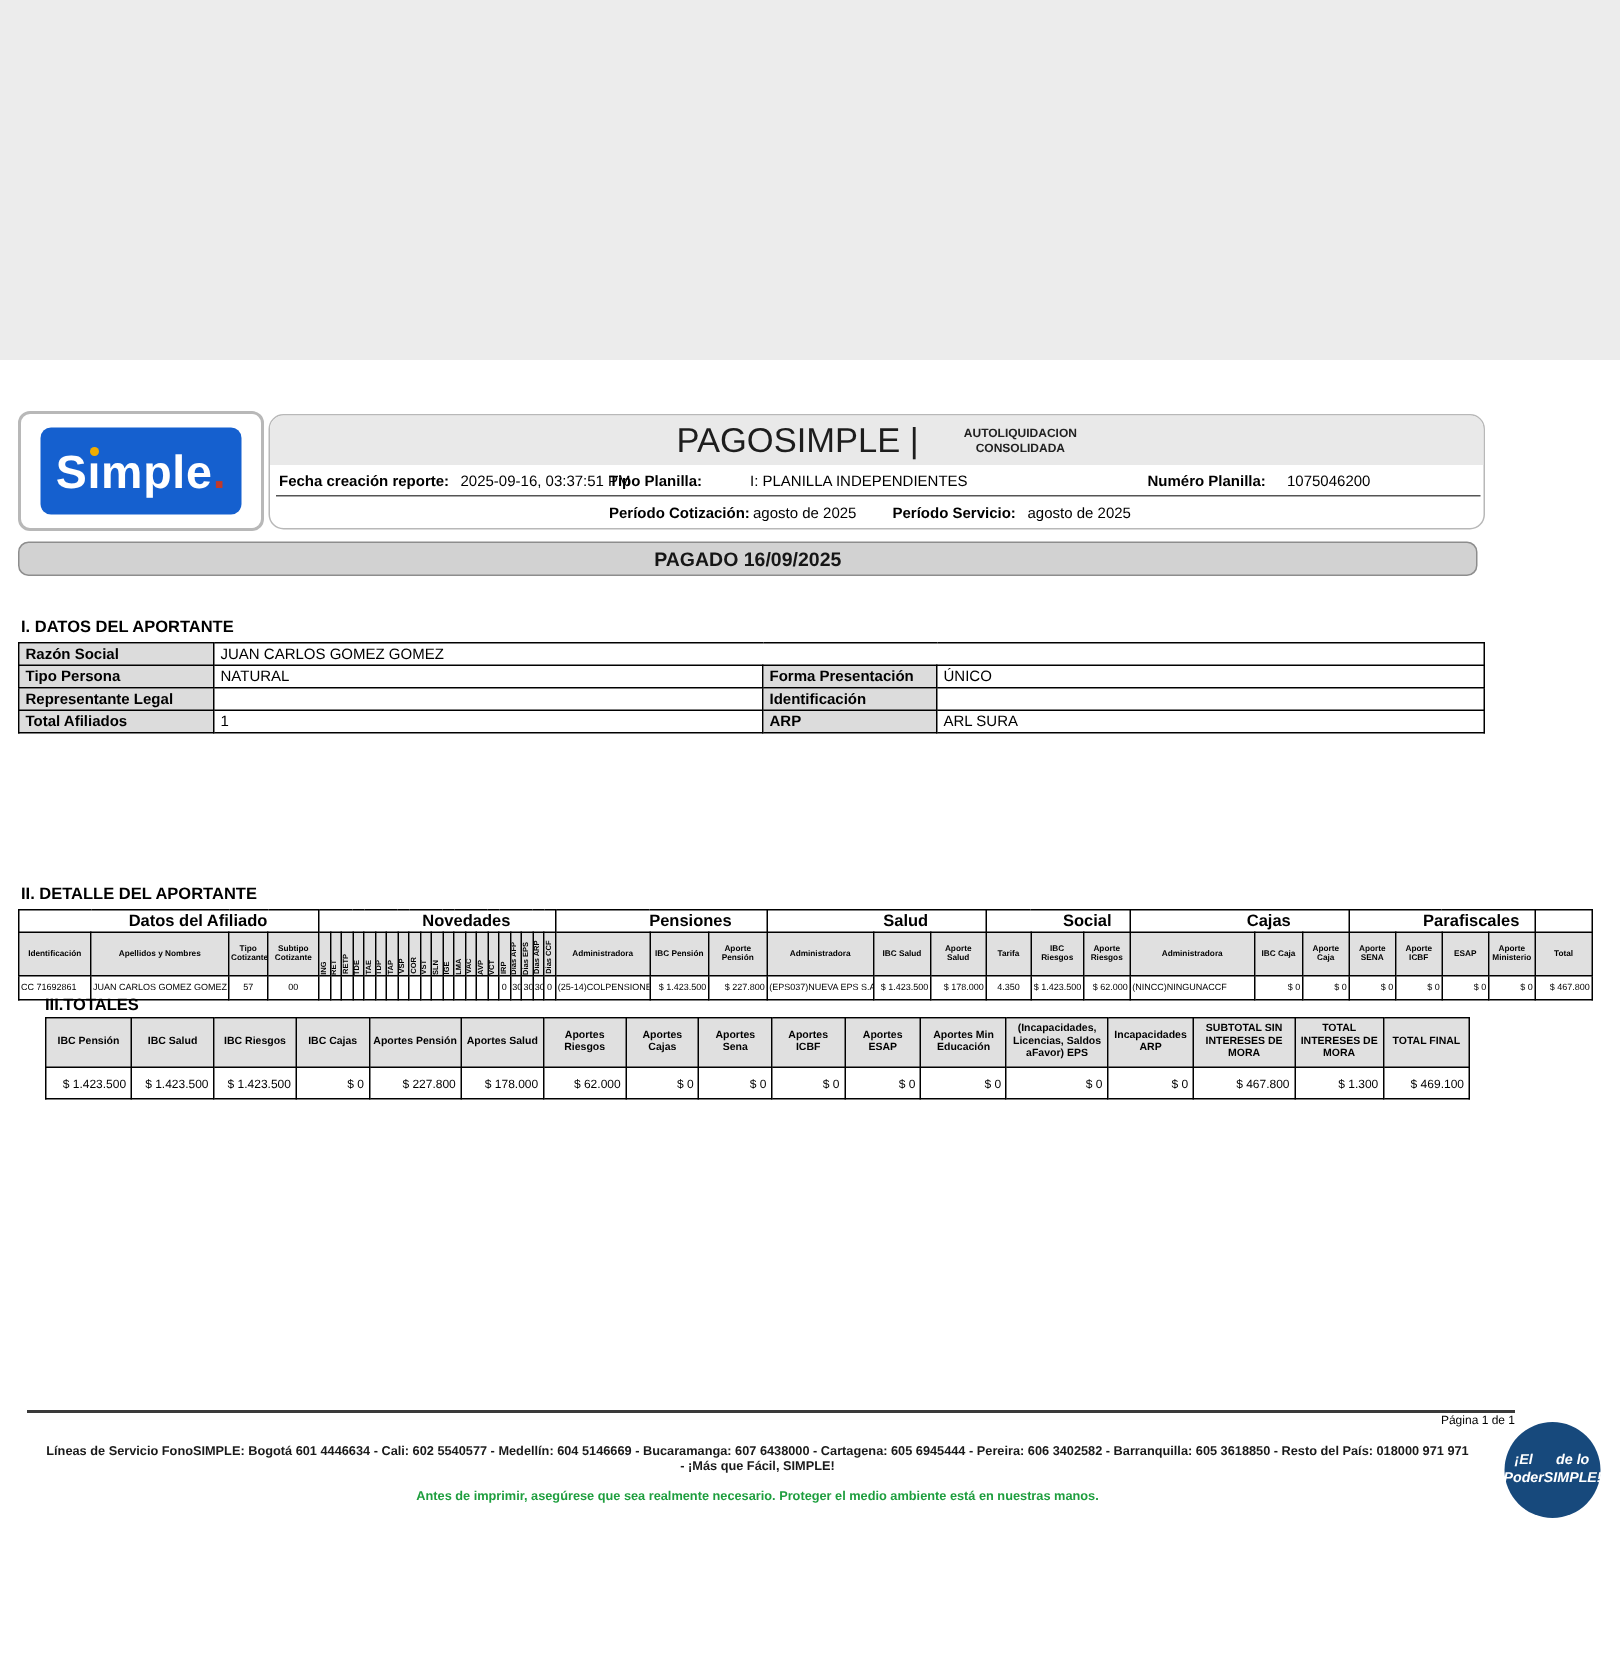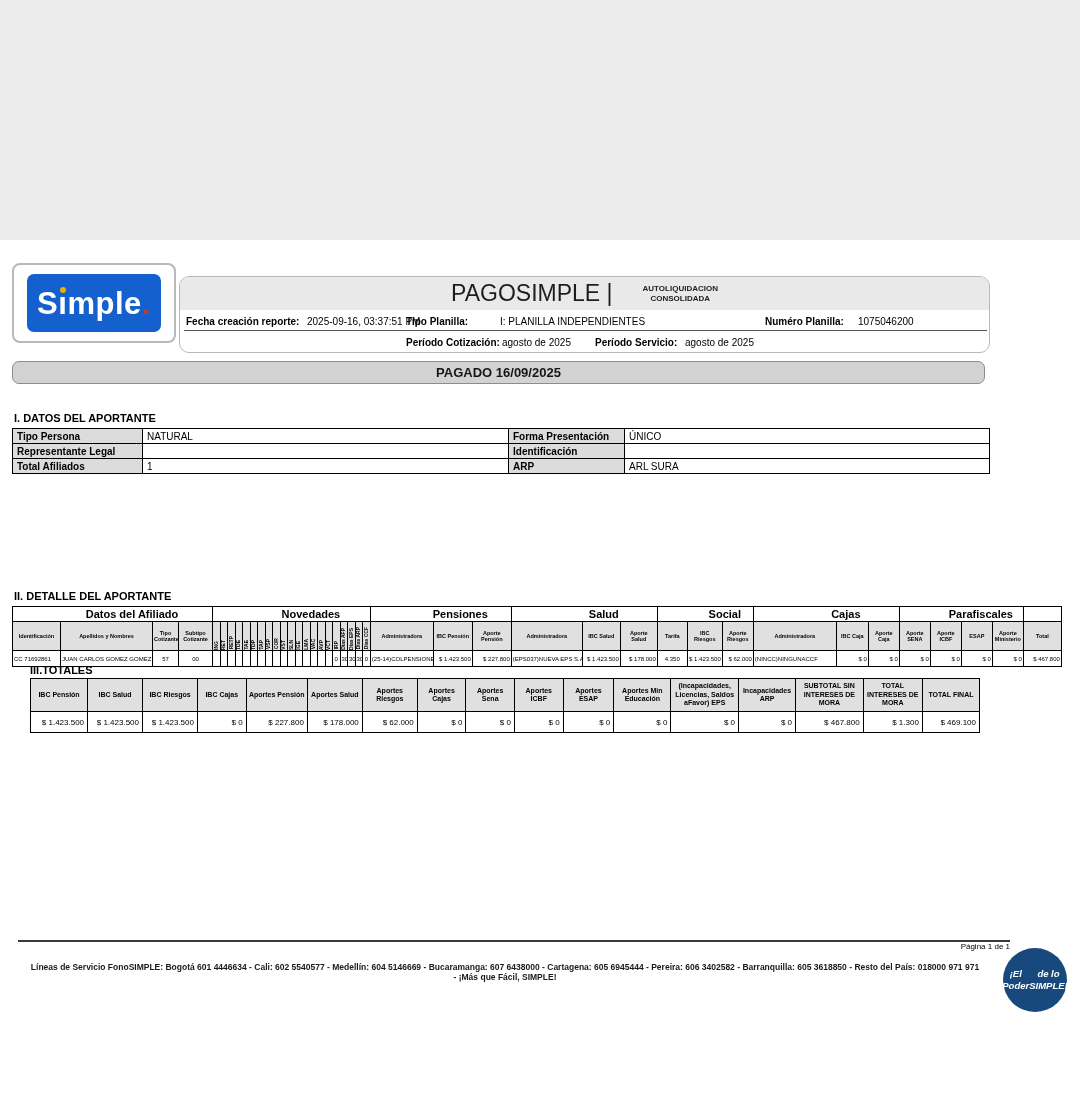--- a/index.html
+++ b/index.html
@@ -1,21 +1,21 @@
 <!DOCTYPE html>
 <html><head>
 <meta charset="utf-8">
 <style>
   html,body{margin:0;padding:0;}
   body{width:1080px;height:1117px;background:#ffffff;font-family:"Liberation Sans",sans-serif;position:relative;color:#000;}
   .top-band{position:absolute;top:0;left:0;width:1080px;height:240px;background:#ececec;}
   .doc{position:absolute;top:240px;left:0;width:1080px;height:877px;background:#ffffff;}
 
   
-  .logo-box{position:absolute;left:12px;top:23px;width:164px;height:80px;border:2px solid #b8b8b8;border-radius:8px;background:#fff;box-sizing:border-box;}
+  .logo-box{position:absolute;left:12px;top:34px;width:164px;height:80px;border:2px solid #b8b8b8;border-radius:8px;background:#fff;box-sizing:border-box;}
   .logo-rect{position:absolute;left:13px;top:9px;width:134px;height:58px;background:#1560cf;border-radius:7px;display:flex;align-items:center;justify-content:center;color:#fff;font-weight:bold;font-size:31px;line-height:1;letter-spacing:0.5px;}
   .logo-i{position:relative;display:inline-block;}
   .logo-tittle{position:absolute;left:1.5px;top:-1px;width:6px;height:6px;border-radius:50%;background:#f0ad00;}
   .logo-period{color:#c0392b;}
 
   .hdr-right{position:absolute;left:179px;top:36px;width:811px;height:77px;border:1px solid #b8b8b8;border-radius:10px;background:#fff;box-sizing:border-box;overflow:hidden;}
   .title-bar{height:33px;background:#e9e9e9;display:flex;align-items:center;justify-content:center;gap:30px;}
   .title{font-size:23px;color:#1d1d1d;}
   .subtitle{font-size:8px;font-weight:bold;text-align:center;line-height:1.2;color:#222;}
   .fields{position:relative;height:43px;font-size:10px;}
@@ -100,20 +100,24 @@
 
   <div class="sec-title" style="left:14px;top:172px">I. DATOS DEL APORTANTE</div>
   <table class="t1">
     <colgroup>
         <col style="width:130px">
         <col style="width:366px">
         <col style="width:116px">
         <col>
       </colgroup>
     <tbody>
+        <tr>
+          <td class="lbl">Razón Social</td>
+          <td colspan="3">JUAN CARLOS GOMEZ GOMEZ</td>
+        </tr>
         <tr>
           <td class="lbl">Tipo Persona</td>
           <td>NATURAL</td>
           <td class="lbl">Forma Presentación</td>
           <td>ÚNICO</td>
         </tr>
         <tr>
           <td class="lbl">Representante Legal</td>
           <td></td>
           <td class="lbl">Identificación</td>
@@ -427,18 +431,19 @@
             <td>$ 1.300</td>
             <td>$ 469.100</td>
           </tr>
         </tbody>
     </table>
   </div>
 
   <div class="foot-line"></div>
   <div class="page-indicator">Página 1 de 1</div>
   <div class="service-lines">Líneas de Servicio FonoSIMPLE: Bogotá 601 4446634 - Cali: 602 5540577 - Medellín: 604 5146669 - Bucaramanga: 607 6438000 - Cartagena: 605 6945444 - Pereira: 606 3402582 - Barranquilla: 605 3618850 - Resto del País: 018000 971 971 - ¡Más que Fácil, SIMPLE!</div>
+  <div class="eco">Antes de imprimir, asegúrese que sea realmente necesario. Proteger el medio ambiente está en nuestras manos.</div>
   <div class="badge">
     <span>¡El Poder</span>
     <span>de lo SIMPLE!</span>
   </div>
 
 </div>
 
 </body></html>

